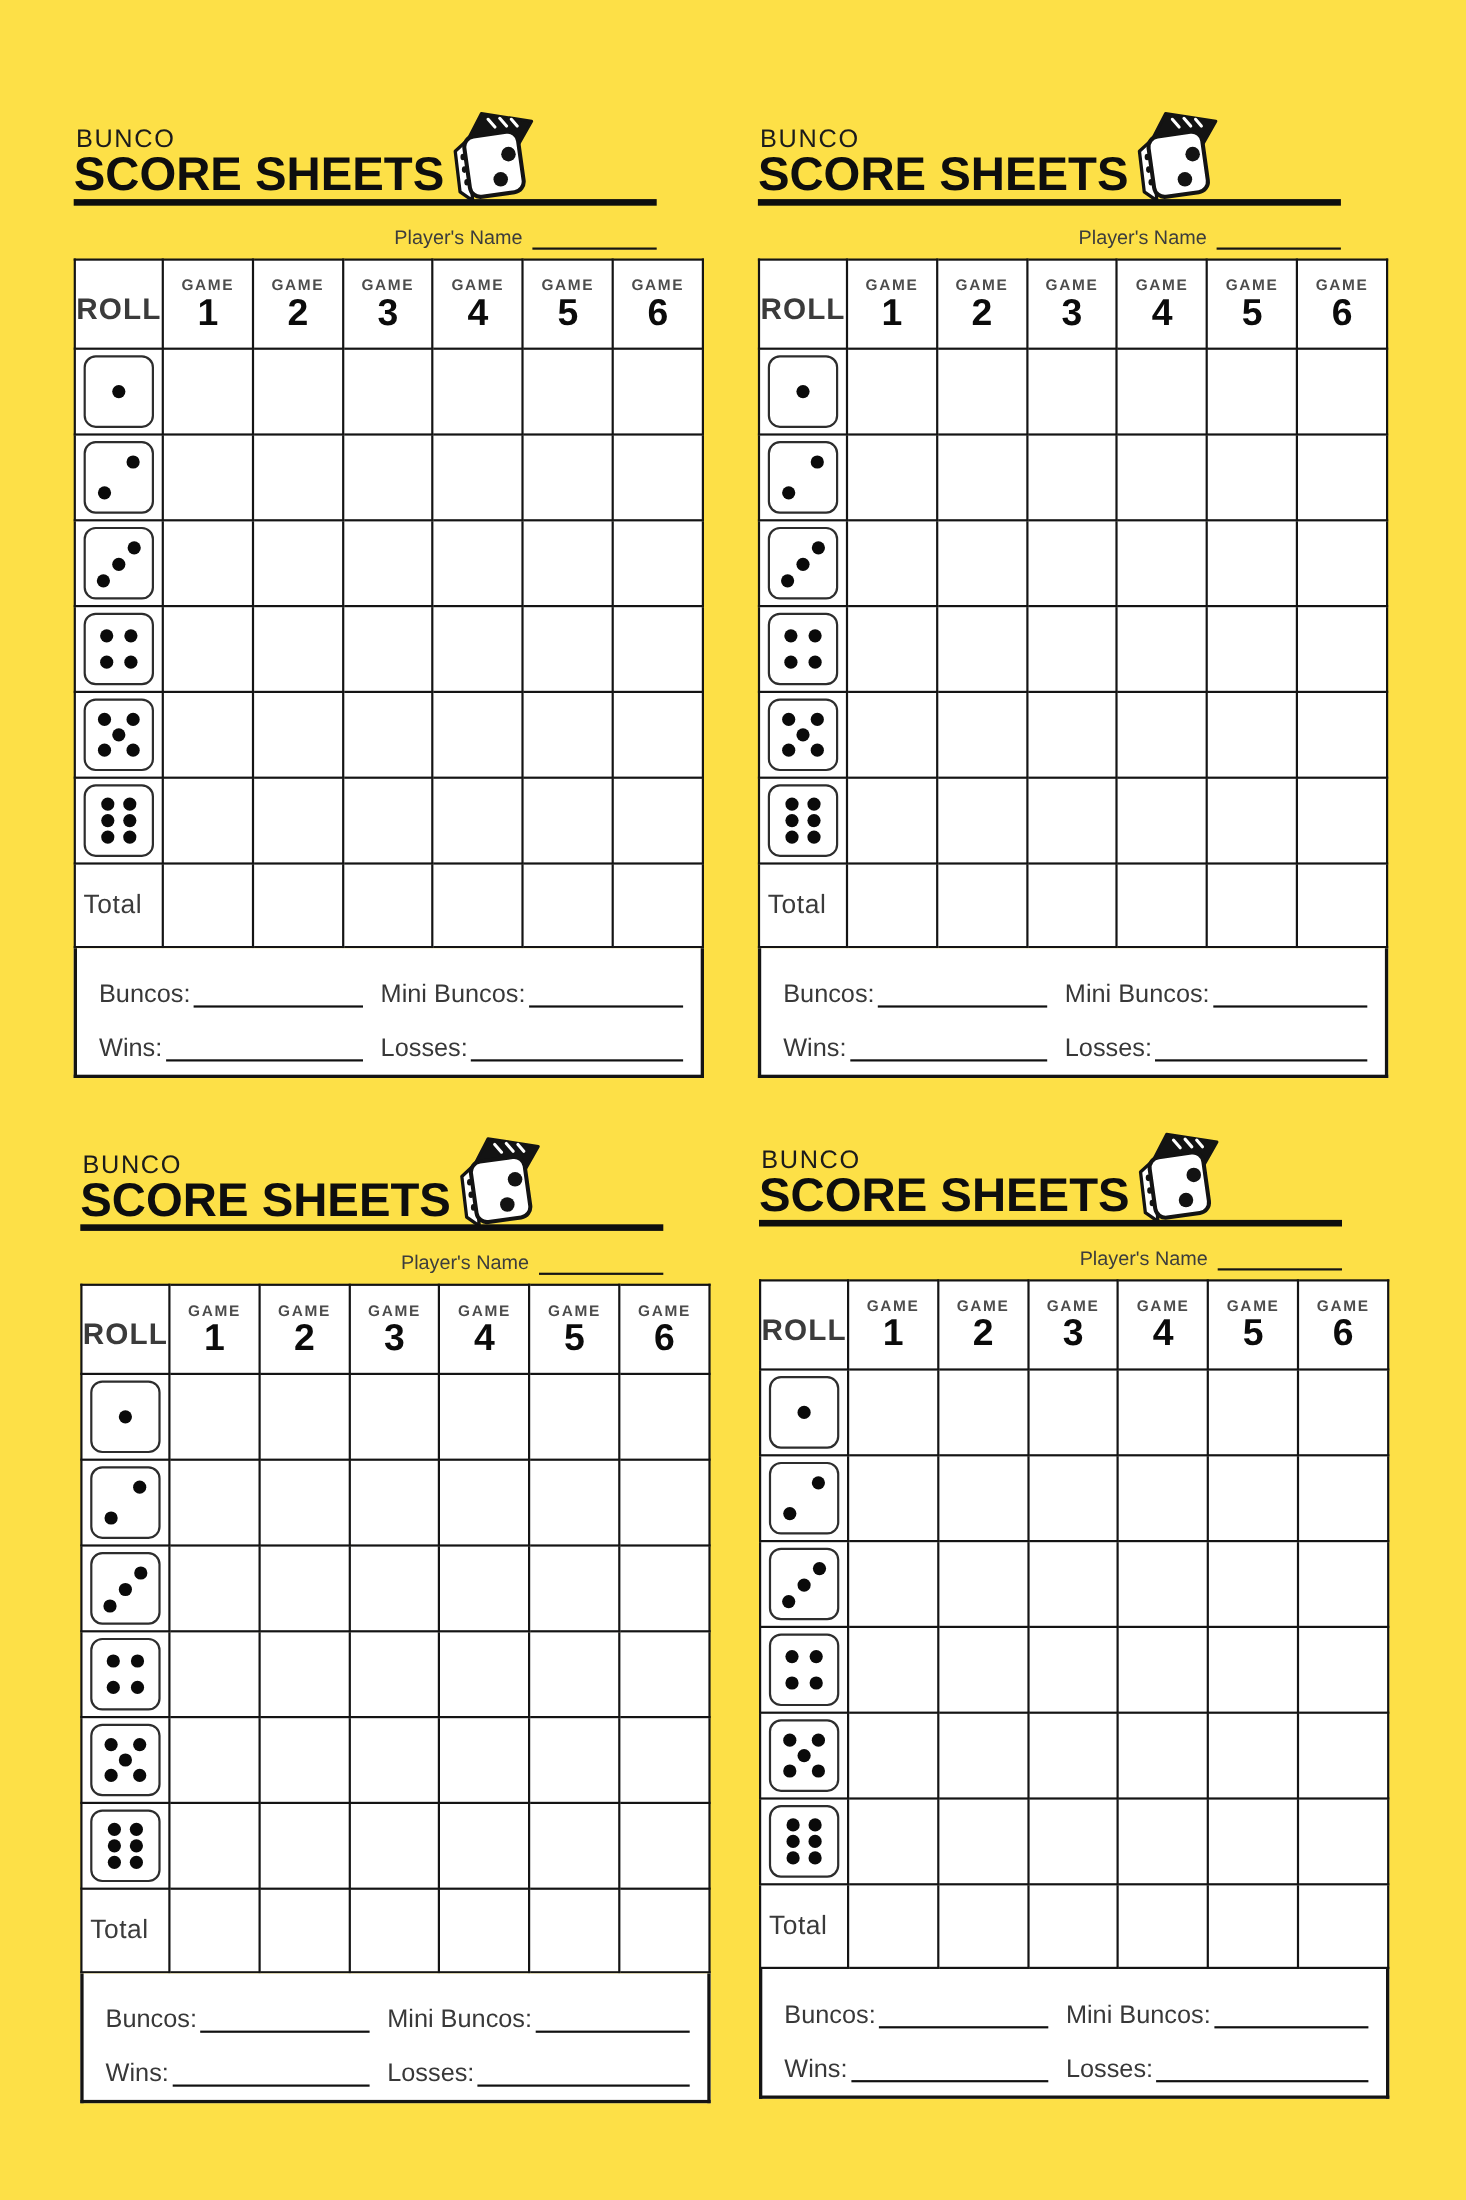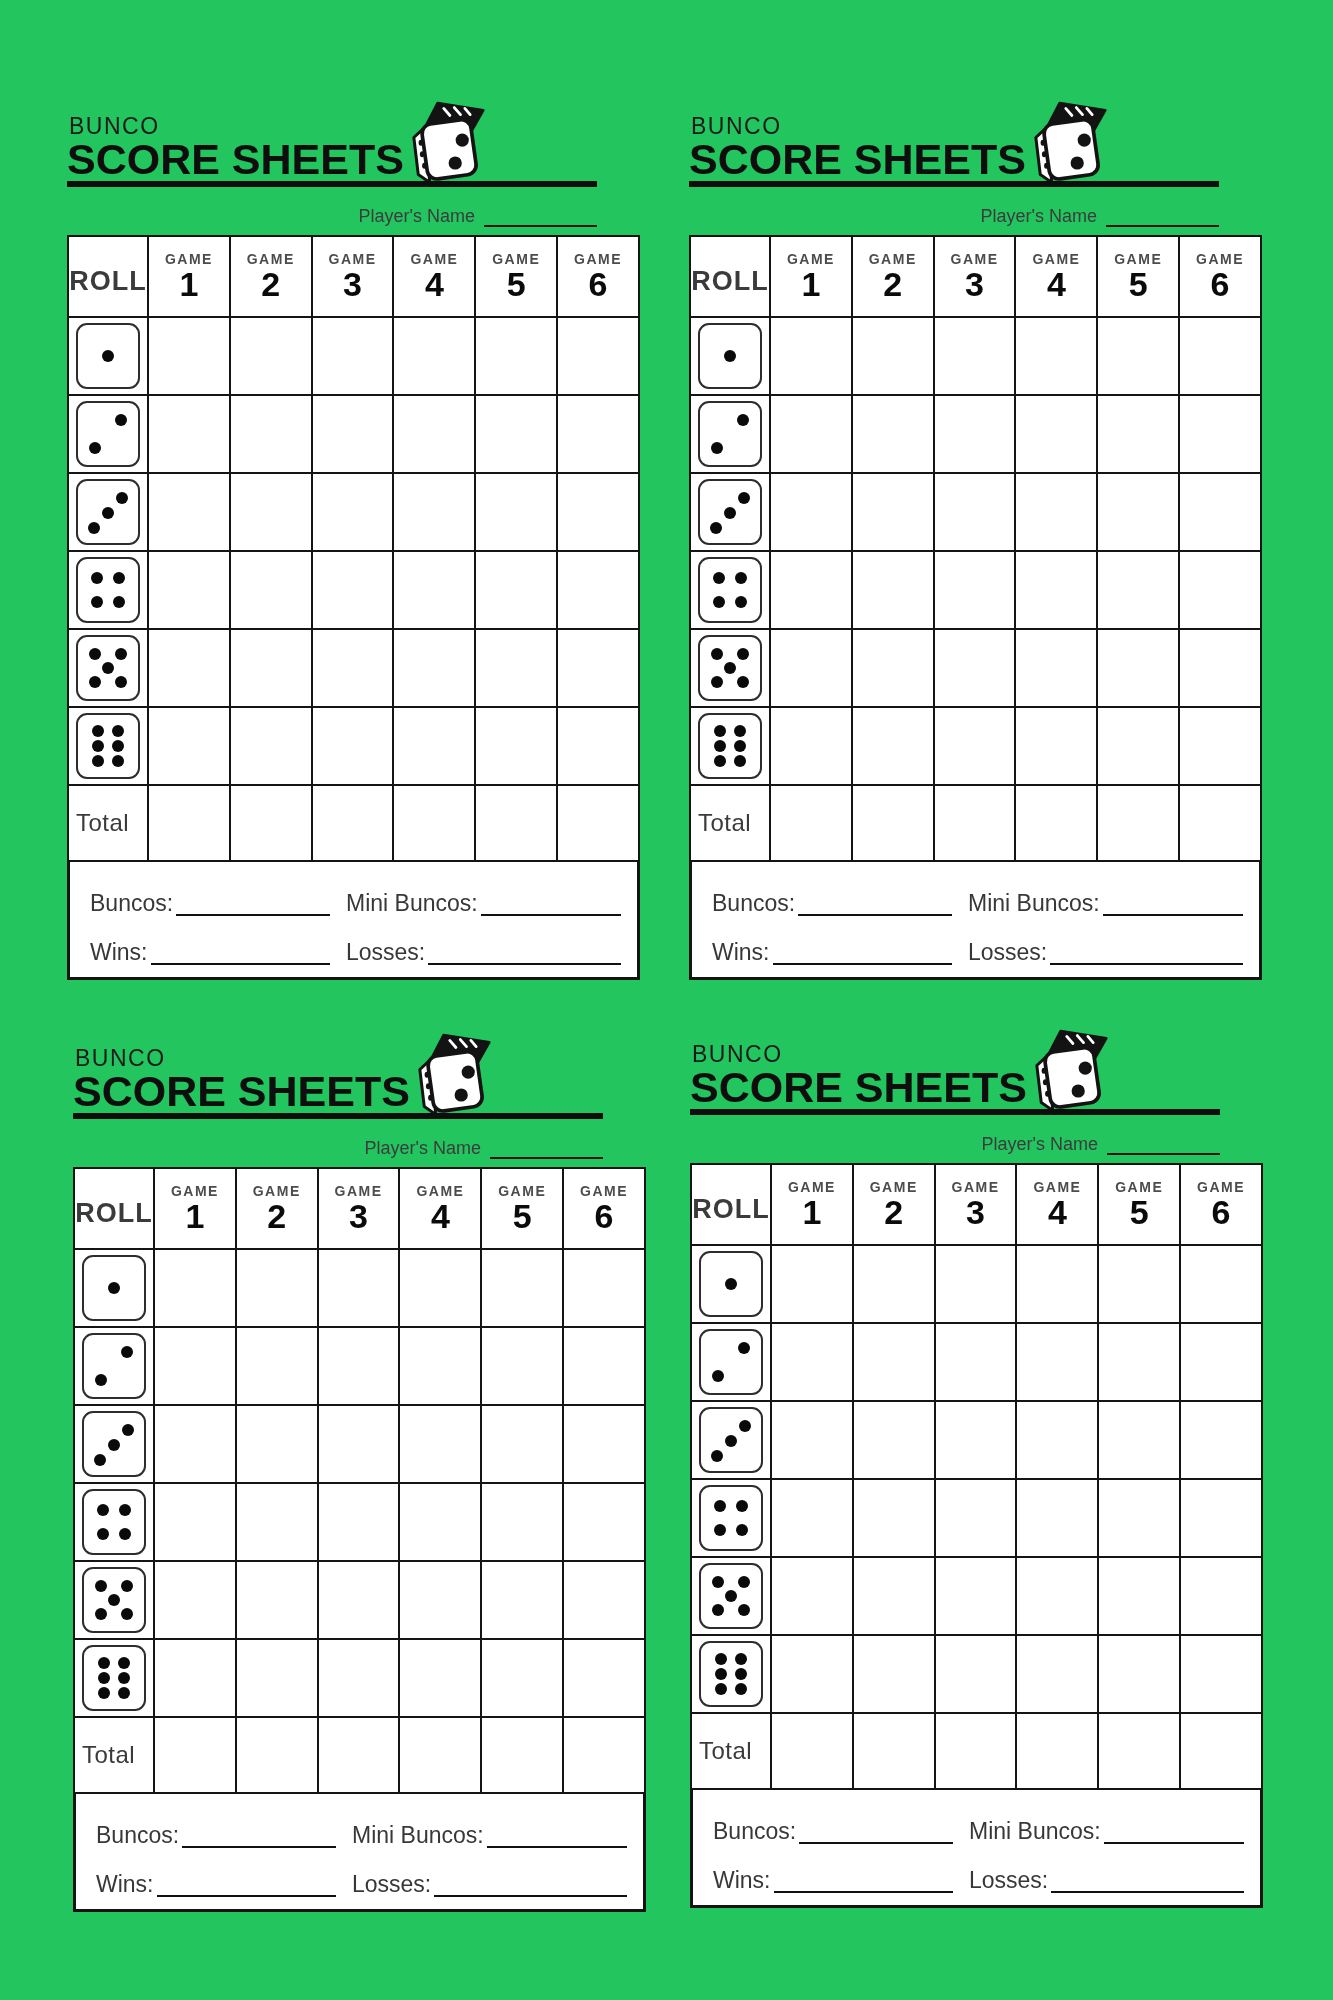--- a/index.html
+++ b/index.html
@@ -1,16 +1,16 @@
 <!DOCTYPE html>
 <html><head>
 <meta charset="utf-8">
 <style>
   html,body{margin:0;padding:0;background:#e9e9e9}
-  .page{position:relative;width:1333px;height:2000px;background:#22c55e;overflow:hidden;
+  .page{position:relative;width:1333px;height:2000px;background:#fde047;overflow:hidden;
         font-family:"Liberation Sans","DejaVu Sans",sans-serif;color:#222}
 
   .sheet{position:absolute;width:573px}
   #s1{left:67px;top:94px}
   #s2{left:689px;top:94px}
   #s3{left:73px;top:1026px}
   #s4{left:690px;top:1022px}
 
   
   .hdr{position:relative;height:94px}

